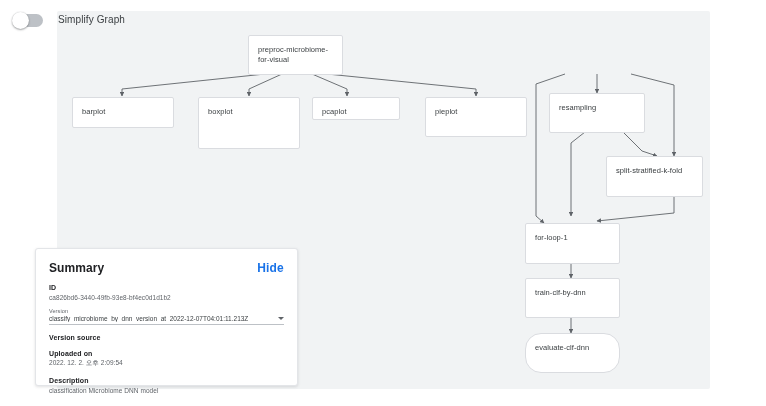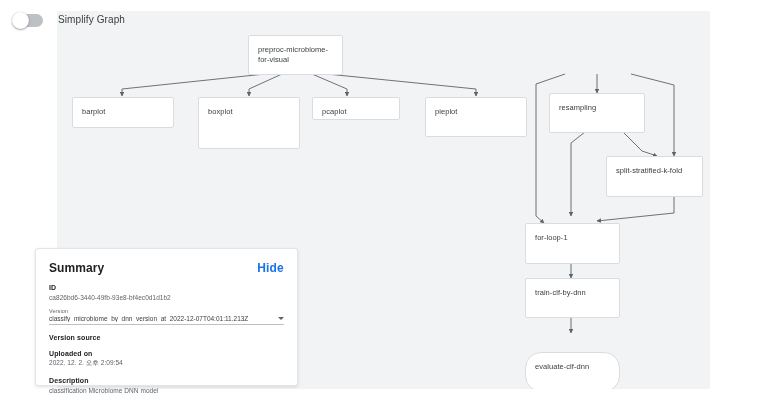--- a/index.html
+++ b/index.html
@@ -252,21 +252,21 @@
     </div>
 
     <div class="node" style="left:468px; top:212px; width:95px; height:41px;padding-left:44px;">
       <span class="node-label">for-loop-1</span>
     </div>
 
     <div class="node" style="left:468px; top:267px; width:95px; height:40px;">
       <span class="node-label">train-clf-by-dnn</span>
     </div>
 
-    <div class="node" style="left:468px; top:341px; width:95px; height:40px;border-radius:16px;">
+    <div class="node" style="left:468px; top:322px; width:95px; height:40px;border-radius:16px;">
       <span class="node-label">evaluate-clf-dnn</span>
     </div>
 
   </div>
 
   <div class="toggle-row">
     <span class="switch">
       <span class="knob"></span>
     </span>
     <span class="toggle-label">Simplify Graph</span>

